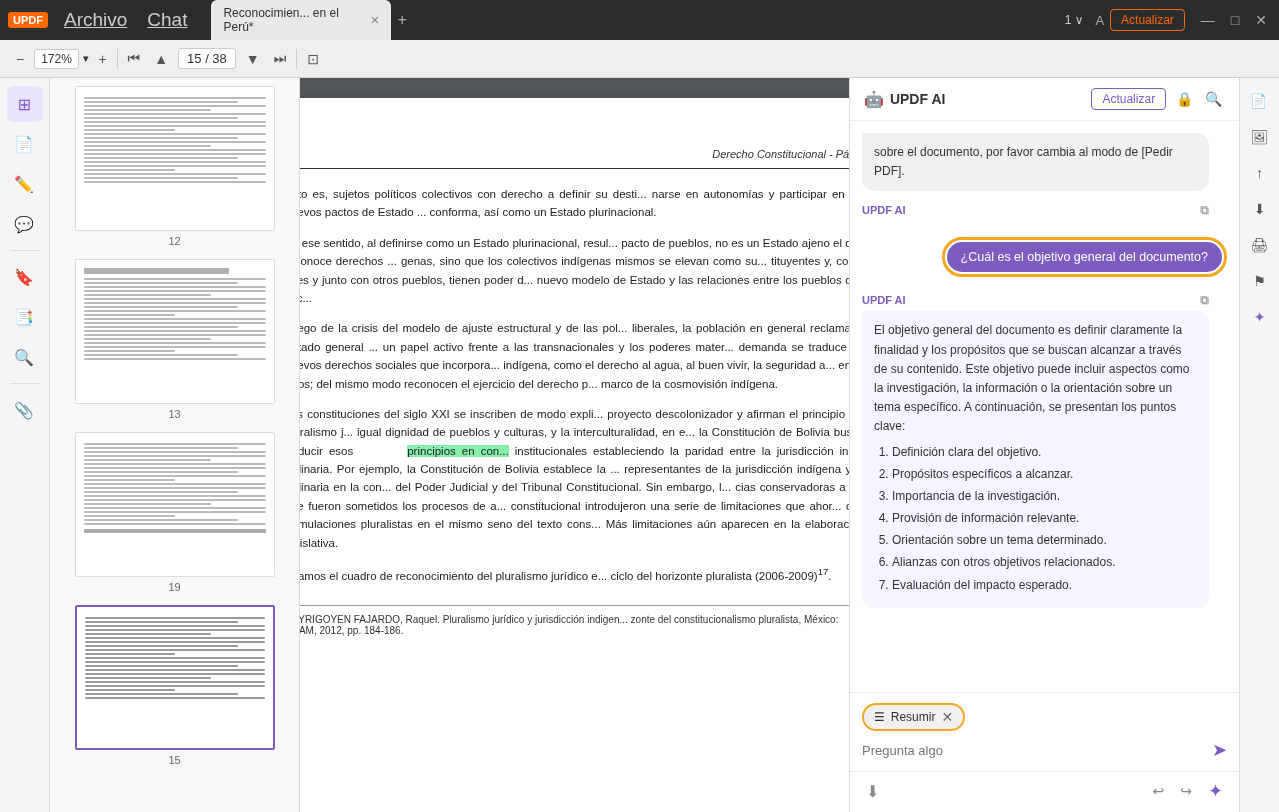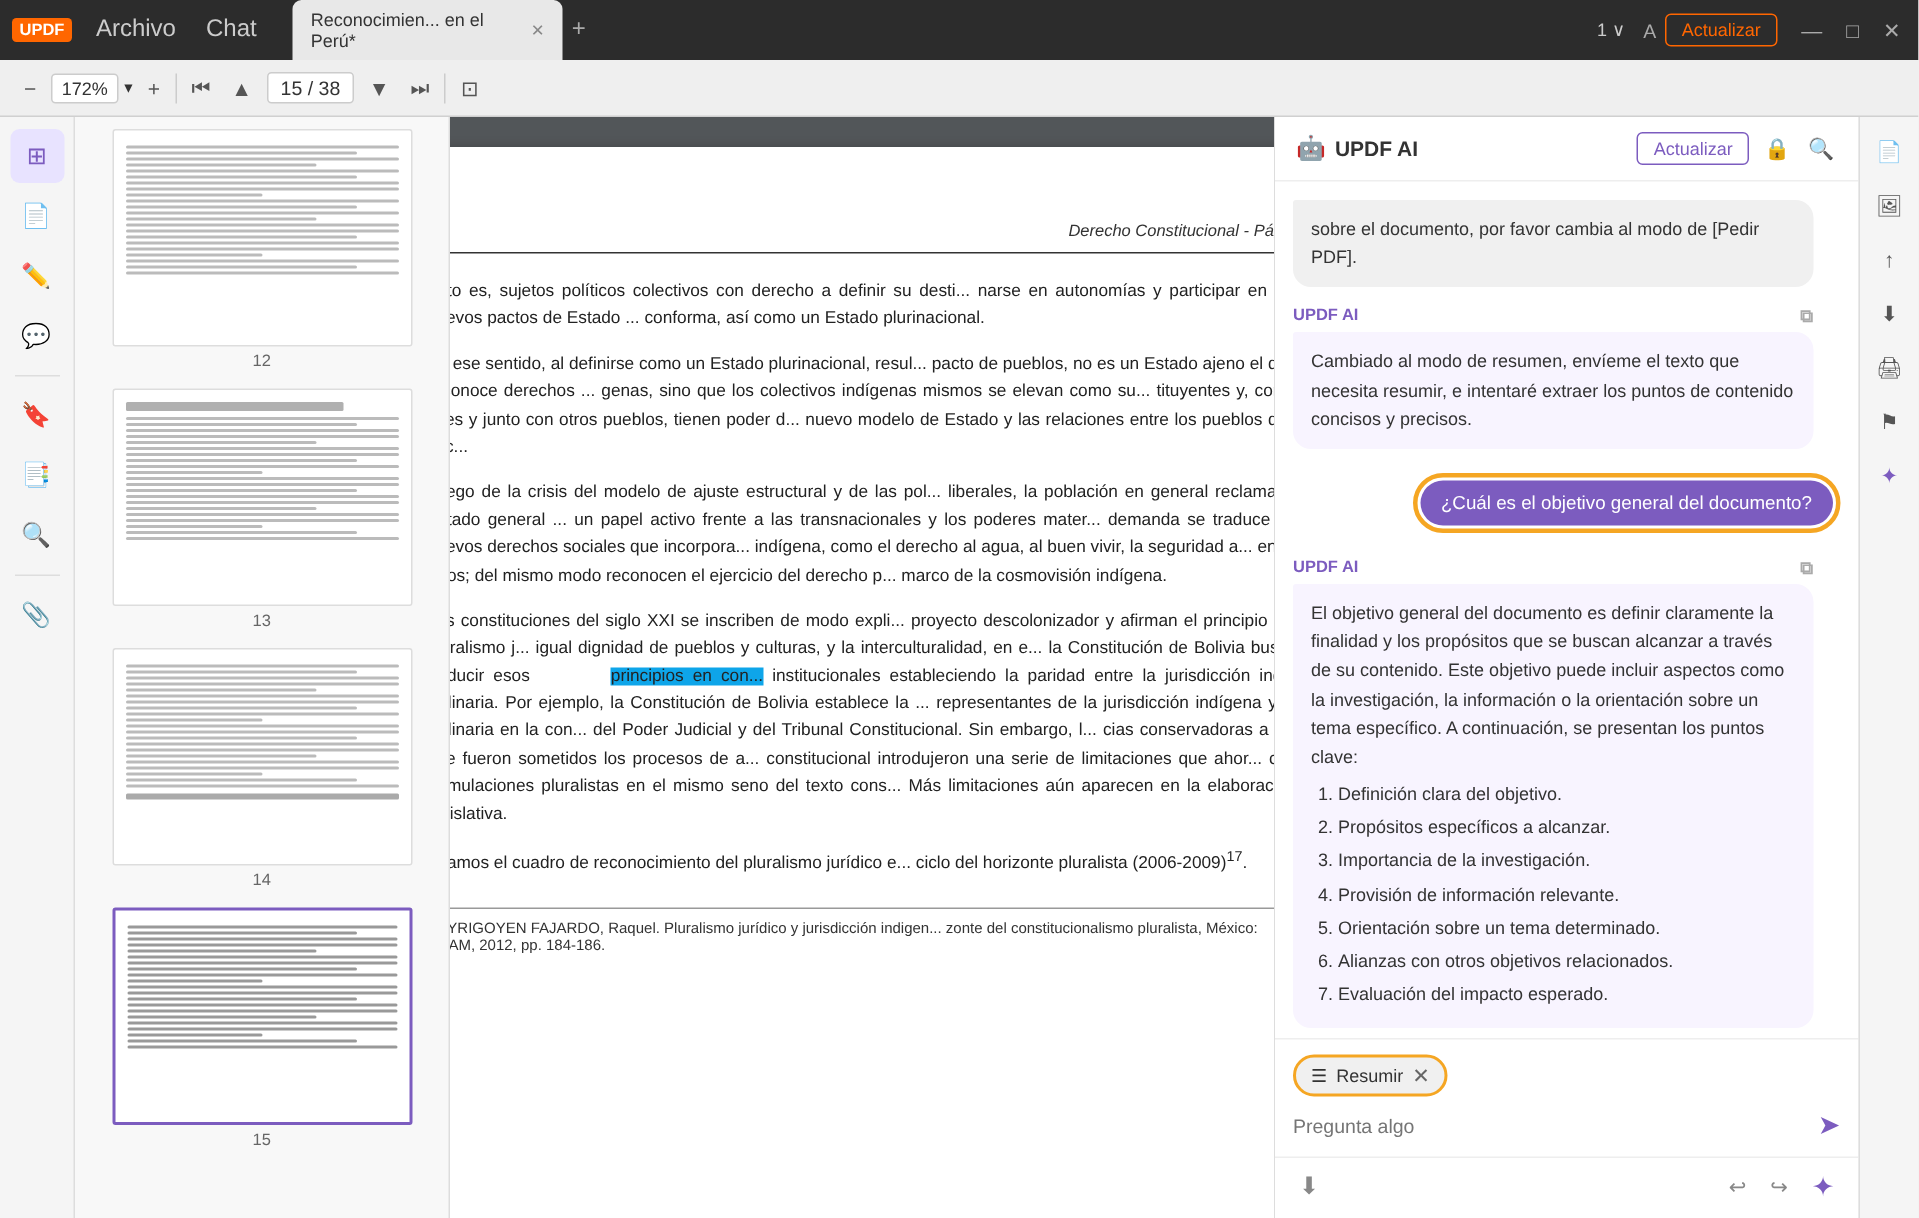--- a/index.html
+++ b/index.html
@@ -5,21 +5,21 @@
     * { box-sizing: border-box; margin: 0; padding: 0; }
     body { font-family: -apple-system, BlinkMacSystemFont, 'Segoe UI', Arial, sans-serif; background: #f0f0f0; width: 1279px; height: 812px; overflow: hidden; display: flex; flex-direction: column; }
 
     
     .title-bar {
       display: flex; align-items: center; background: #2c2c2c; height: 40px; padding: 0 8px; flex-shrink: 0;
     }
     .title-bar-left { display: flex; align-items: center; gap: 8px; }
     .updf-logo { background: #ff6600; color: white; font-weight: bold; font-size: 11px; padding: 2px 5px; border-radius: 3px; }
     .title-bar-menu { display: flex; gap: 4px; }
-    .title-bar-menu span { color: #ccc; font-size: 16px; padding: 4px 8px; cursor: pointer; border-radius: 3px; }
+    .title-bar-menu span { color: #ccc; font-size: 19px; padding: 4px 8px; cursor: pointer; border-radius: 3px; text-decoration: underline; }
     .tab-bar { display: flex; align-items: center; flex: 1; margin-left: 8px; }
     .tab { display: flex; align-items: center; background: #3a3a3a; border-radius: 6px 6px 0 0; padding: 6px 12px; gap: 2px; color: #ddd; font-size: 12px; max-width: 180px; }
     .tab.active { background: #e8e8e8; color: #333; }
     .tab-close { color: #888; font-size: 11px; cursor: pointer; }
     .tab-add { color: #aaa; font-size: 16px; margin-left: 6px; cursor: pointer; }
     .title-bar-right { display: flex; align-items: center; gap: 12px; margin-left: auto; }
     .page-nav { color: #ccc; font-size: 12px; }
     .update-btn { background: transparent; border: 1px solid #ff6600; color: #ff6600; font-size: 12px; padding: 3px 10px; border-radius: 4px; cursor: pointer; display: flex; align-items: center; gap: 4px; }
     .win-controls { display: flex; gap: 8px; }
     .win-ctrl { color: #aaa; font-size: 14px; cursor: pointer; padding: 2px 4px; }
@@ -53,21 +53,21 @@
     .zoom-val { border: 1px solid #ccc; border-radius: 3px; padding: 2px 6px; font-size: 12px; background: white; }
     .page-display { font-size: 13px; color: #333; border: 1px solid #ccc; border-radius: 3px; padding: 2px 8px; background: white; }
     .toolbar-sep { width: 1px; height: 20px; background: #ccc; }
 
     
     .pdf-page { background: white; width: 700px; min-height: 900px; padding: 50px 60px; box-shadow: 0 2px 8px rgba(0,0,0,0.3); position: relative; }
     .pdf-page-header { text-align: right; font-size: 11px; color: #333; font-style: italic; margin-bottom: 16px; padding-bottom: 8px; border-bottom: 1px solid #333; }
     .pdf-content { font-size: 11.5px; line-height: 1.6; color: #222; text-align: justify; }
     .pdf-content p { margin-bottom: 12px; }
     .pdf-footnote { font-size: 10px; color: #333; margin-top: 20px; padding-top: 8px; border-top: 1px solid #999; }
-    .highlight-text { background: #0ea5e9; margin-left: 48px; }
+    .highlight-text { background: #86efac; margin-left: 48px; }
 
     
     .viewer-toolbar { display: flex; align-items: center; background: #efefef; border-bottom: 1px solid #d0d0d0; height: 38px; padding: 0 12px; gap: 6px; flex-shrink: 0; }
 
     
     .ai-panel { width: 390px; background: #ffffff; border-left: 1px solid #ddd; display: flex; flex-direction: column; flex-shrink: 0; }
     .ai-header { display: flex; align-items: center; padding: 10px 14px; border-bottom: 1px solid #eee; gap: 8px; }
     .ai-logo { display: flex; align-items: center; gap: 6px; }
     .ai-logo-icon { font-size: 16px; }
     .ai-title { font-size: 14px; font-weight: 600; color: #333; }
@@ -255,21 +255,21 @@
           <div class="tl full" style="background:#bbb;height:2px;margin:2px 0;"></div>
           <div class="tl short" style="background:#bbb;height:2px;margin:2px 0;"></div>
           <div class="tl full" style="background:#bbb;height:2px;margin:2px 0;"></div>
           <div class="tl full" style="background:#bbb;height:2px;margin:2px 0;"></div>
           <div class="tl half" style="background:#bbb;height:2px;margin:2px 0;"></div>
           <div class="tl medium" style="background:#bbb;height:2px;margin:2px 0;"></div>
           <div class="tl full" style="background:#bbb;height:2px;margin:2px 0;"></div>
           <div style="width:100%;height:4px;background:#aaa;border-radius:1px;margin-top:4px;"></div>
         </div>
       </div>
-      <span class="thumb-label">14</span>
+      <span class="thumb-label">19</span>
     </div>
 
     <div class="thumb-item">
       <div class="thumb-img selected">
         <div class="thumb-text-lines" style="padding:4px;width:100%;">
           <div class="tl full" style="background:#999;height:2px;margin:2px 0;"></div>
           <div class="tl medium" style="background:#999;height:2px;margin:2px 0;"></div>
           <div class="tl full" style="background:#999;height:2px;margin:2px 0;"></div>
           <div class="tl full" style="background:#999;height:2px;margin:2px 0;"></div>
           <div class="tl short" style="background:#999;height:2px;margin:2px 0;"></div>
@@ -336,23 +336,20 @@
       <div class="ai-message-ai">
         <div class="ai-bubble" style="background:#f0f0f0;">
           <span>sobre el documento, por favor cambia al modo de [Pedir PDF].</span>
         </div>
       </div>
 
       <div class="ai-message-ai">
         <div class="ai-sender">
           <span>UPDF AI</span>
           <span class="ai-copy-icon">⧉</span>
-        </div>
-        <div class="ai-bubble">
-          <span>Cambiado al modo de resumen, envíeme el texto que necesita resumir, e intentaré extraer los puntos de contenido concisos y precisos.</span>
         </div>
       </div>
 
       <div style="display:flex;justify-content:flex-end;margin:4px 0;">
         <div style="border: 3px solid #f5a623; border-radius: 20px; padding: 2px;">
           <button style="background:#7c5cbf;color:white;padding:8px 14px;border-radius:16px;border:none;font-size:12.5px;cursor:pointer;">
             <span>¿Cuál es el objetivo general del documento?</span>
           </button>
         </div>
       </div>

